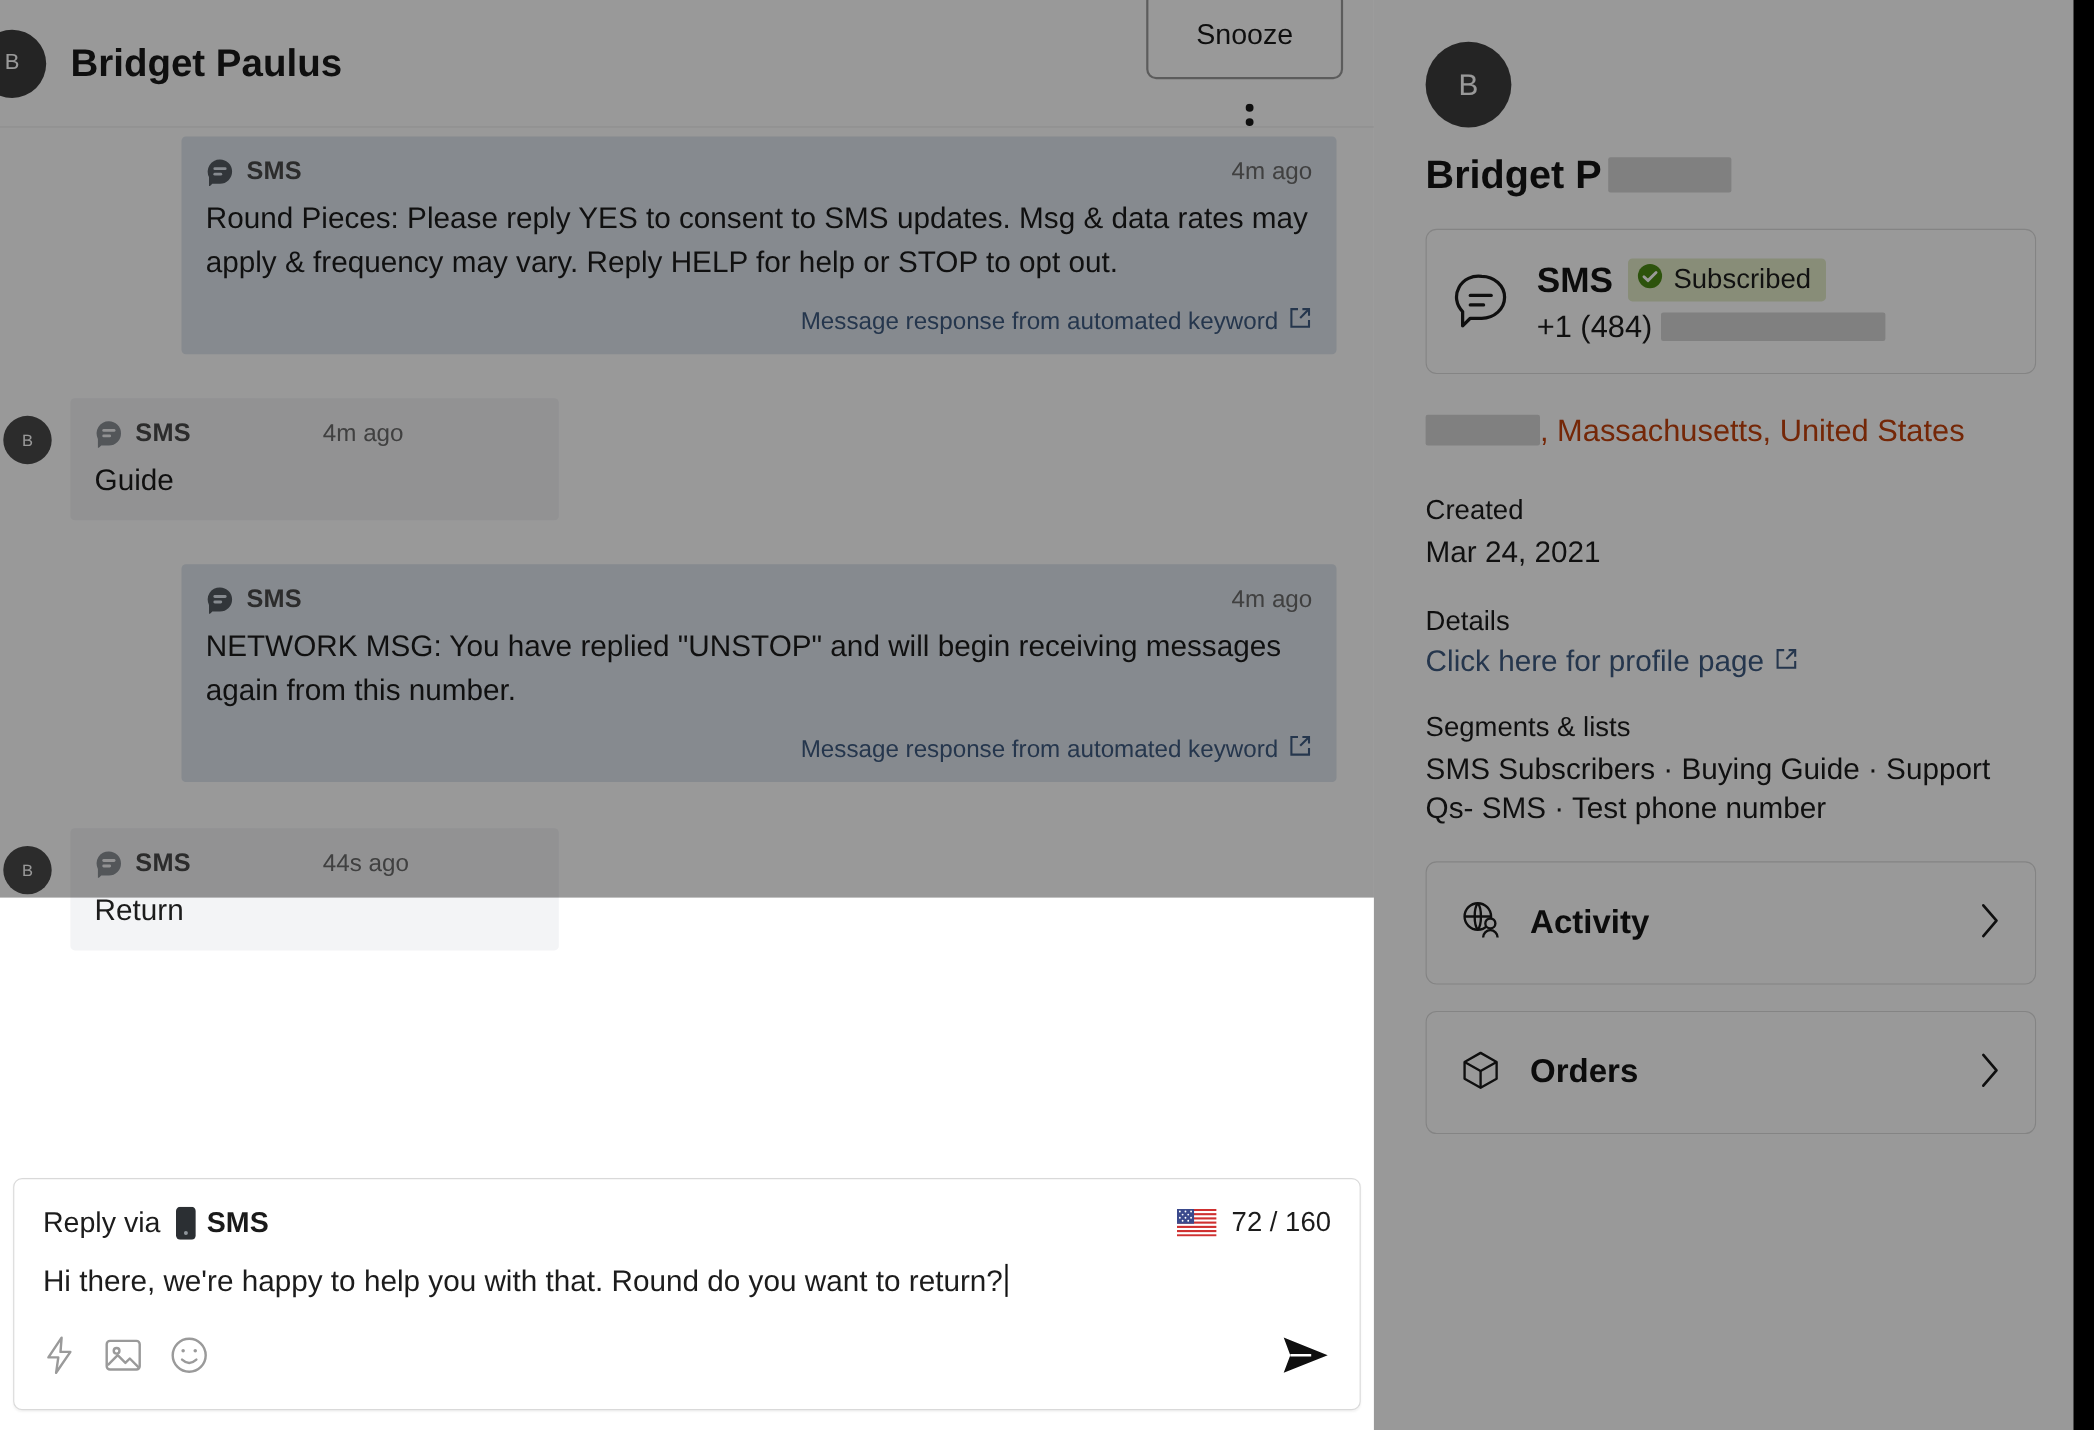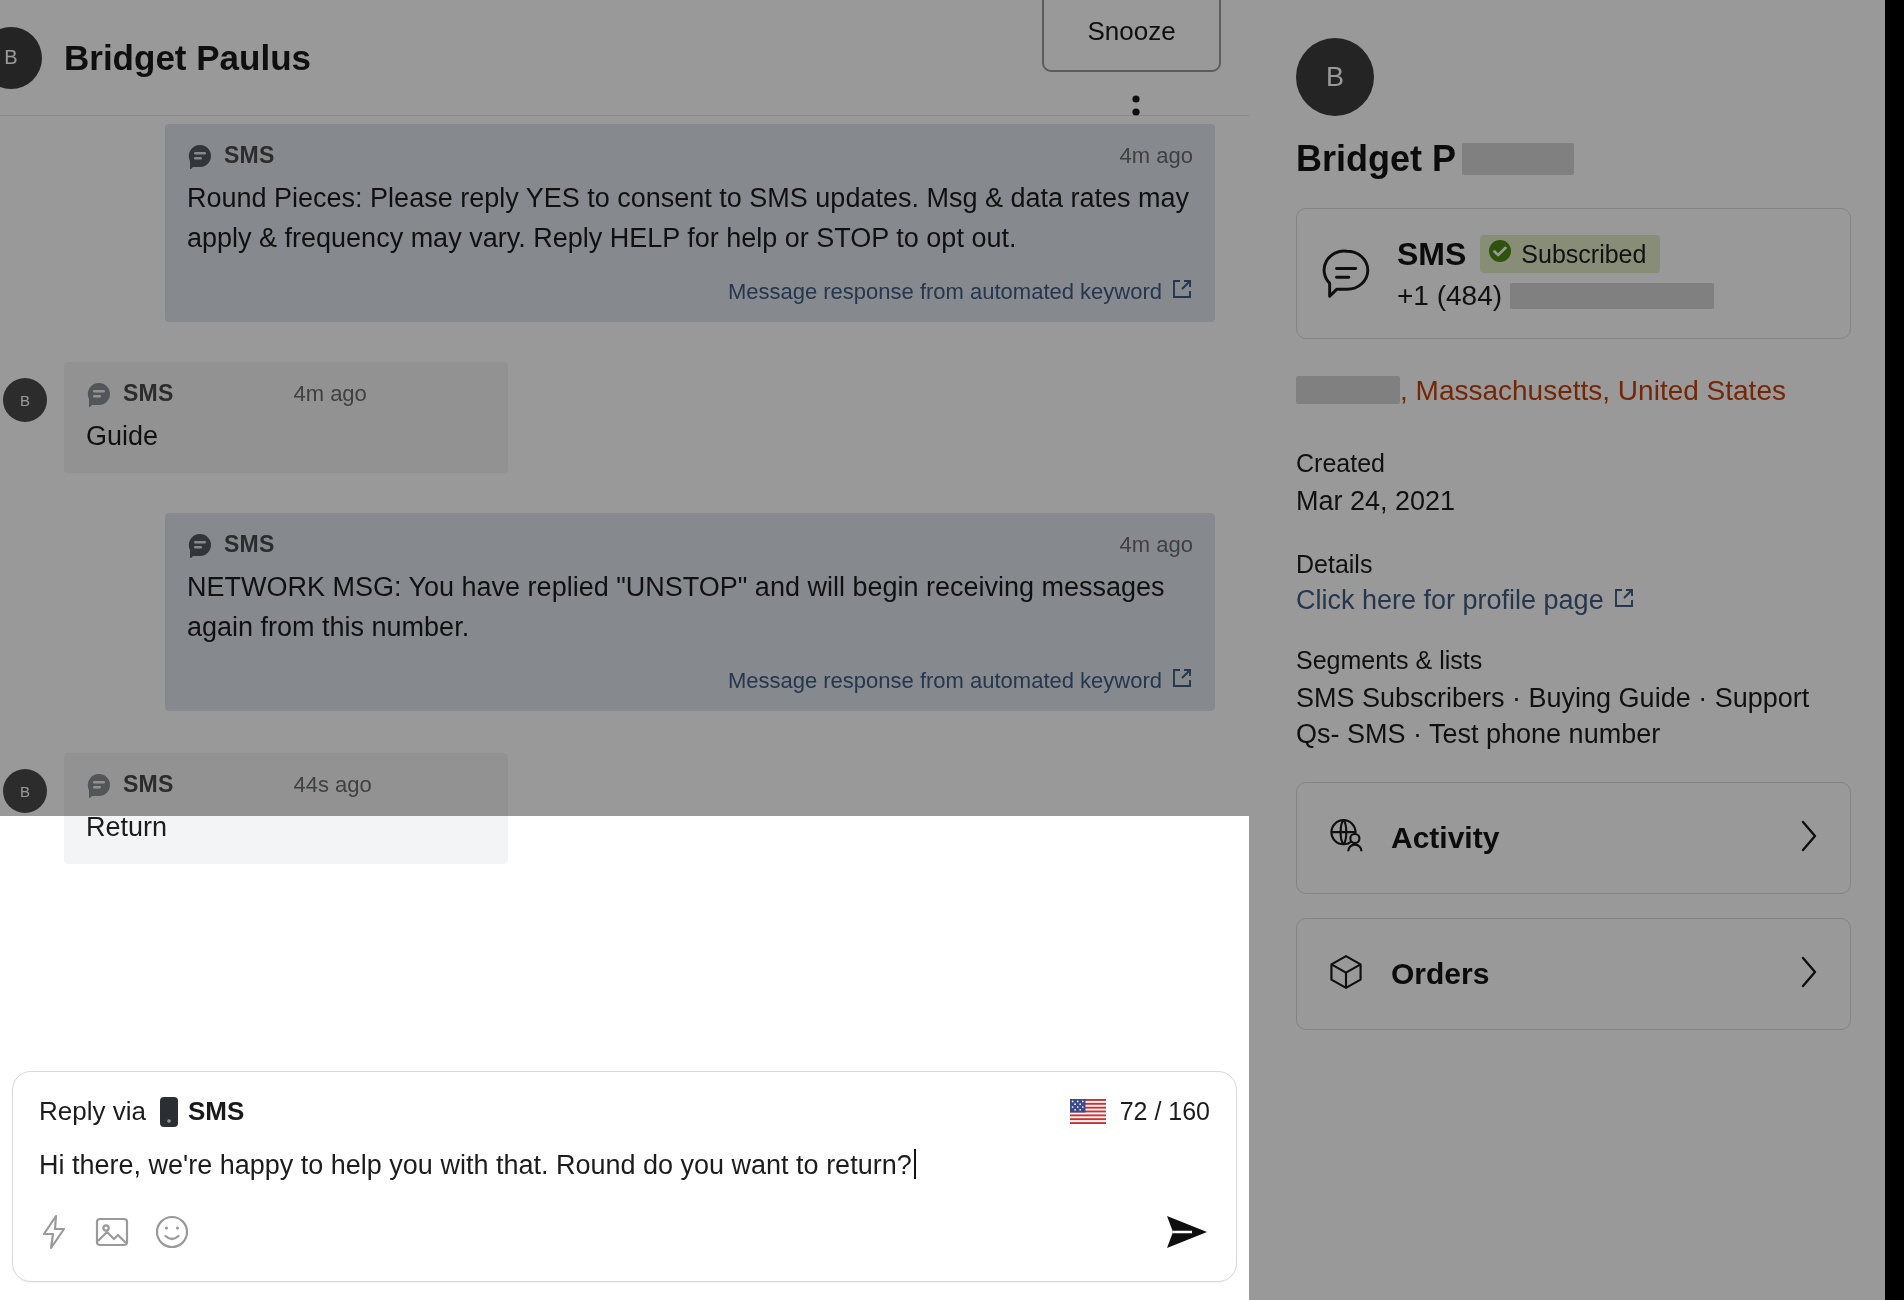--- a/index.html
+++ b/index.html
@@ -165,21 +165,21 @@
   }
 
   
   .composer-wrap {
     flex: 0 0 auto;
     padding: 10px 12px 18px 12px;
     background: #ffffff;
   }
   .composer {
     border: 1px solid #d9d9d9;
-    border-radius: 19px;
+    border-radius: 8px;
     background: #ffffff;
     box-shadow: 0 1px 2px rgba(0,0,0,0.05);
     overflow: hidden;
   }
   .composer-top {
     display: flex;
     align-items: center;
     padding: 24px 26px 8px 26px;
   }
   .reply-via {

